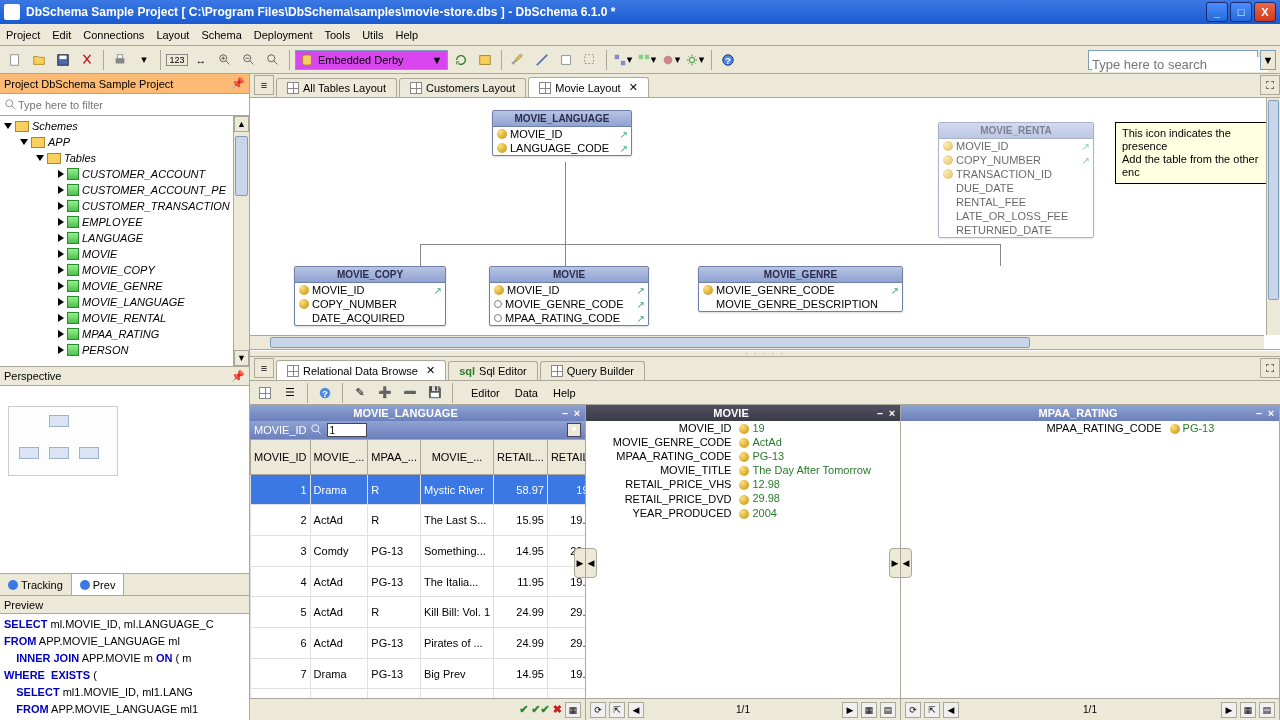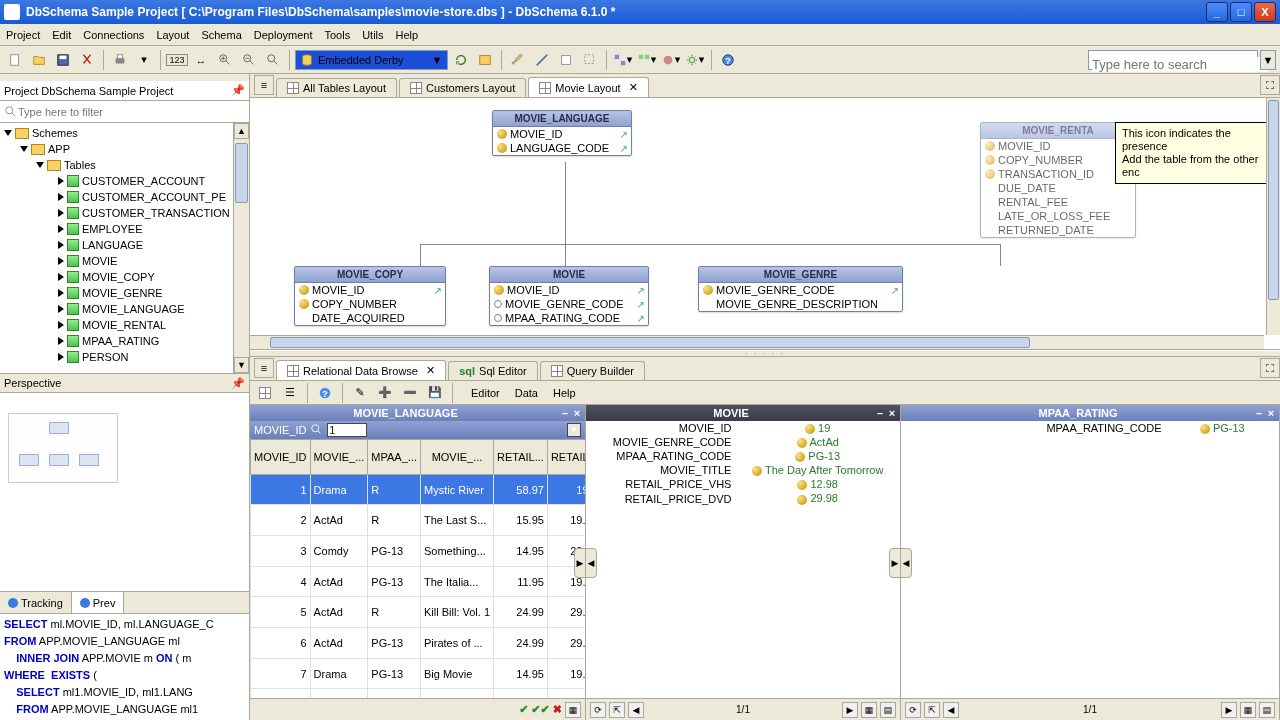--- a/index.html
+++ b/index.html
@@ -12,38 +12,38 @@
 .win-btn { width: 22px; height: 20px; border: 1px solid #1a2a6c; border-radius: 3px; display: flex; align-items: center; justify-content: center; font-weight: bold; color: #fff; }
 .win-min, .win-max { background: linear-gradient(#4e8cff,#236ad8); }
 .win-close { background: linear-gradient(#e86a4a,#d03a1c); }
 
 .menubar { height: 22px; background: #ece9d8; display: flex; align-items: center; padding: 0 6px; gap: 12px; border-bottom: 1px solid #aca899; }
 .menubar span { cursor: default; }
 
 .toolbar { height: 28px; background: #ece9d8; border-bottom: 1px solid #aca899; display: flex; align-items: center; padding: 0 4px; gap: 2px; }
 .tb-btn { width: 22px; height: 22px; border: 1px solid transparent; display: flex; align-items: center; justify-content: center; border-radius: 2px; }
 .tb-sep { width: 1px; height: 20px; background: #aca899; margin: 0 3px; }
-.db-sel { display: flex; align-items: center; border: 1px solid #7f9db9; background: #1d4ed8; height: 20px; padding: 0 4px; gap: 4px; }
+.db-sel { display: flex; align-items: center; border: 1px solid #7f9db9; background: #d946ef; height: 20px; padding: 0 4px; gap: 4px; }
 .db-sel .dd { margin-left: 24px; }
 .search-box { margin-left: auto; display: flex; align-items: center; border: 1px solid #7f9db9; background: #fff; height: 20px; width: 170px; padding: 0 3px; }
 .search-box input { border: none; outline: none; flex: 1; font-size: 13px; color: #888; margin-top: 9px; }
 .search-dd { width: 16px; height: 20px; border: 1px solid #7f9db9; background: #ece9d8; display: flex; align-items: center; justify-content: center; }
 
 .main { display: flex; height: 646px; }
 .leftcol { width: 250px; display: flex; flex-direction: column; border-right: 1px solid #aca899; }
-.proj-hdr { height: 20px; background: #ffffff; border-bottom: 1px solid #aca899; display: flex; align-items: center; padding: 0 4px; margin-top: 7px; }
+.proj-hdr { height: 20px; background: #fdba74; border-bottom: 1px solid #aca899; display: flex; align-items: center; padding: 0 4px; }
 .proj-hdr .pin { margin-left: auto; }
 .filter-box { height: 22px; border-bottom: 1px solid #aca899; display: flex; align-items: center; padding: 0 4px; background: #fff; }
 .filter-box input { border: none; outline: none; flex: 1; color: #888; }
 .tree-wrap { flex: 0 0 250px; position: relative; background: #fff; overflow: hidden; }
 .tree-scroll { position: absolute; right: 0; top: 0; bottom: 0; width: 16px; background: #ece9d8; border-left: 1px solid #aca899; }
 .tree-scroll .thumb { position: absolute; left: 1px; right: 1px; top: 20px; height: 60px; background: #c8d5ea; border: 1px solid #7f9db9; border-radius: 2px;}
 .tree-scroll .arr { position: absolute; left: 0; right: 0; height: 16px; background: #ece9d8; border: 1px solid #aca899; text-align: center; line-height: 14px; font-size: 9px;}
 .tree-scroll .arr.up{top:0} .tree-scroll .arr.dn{bottom:0}
-.tree { padding: 2px; }
+.tree { padding: 2px; font-style: italic; }
 .tree-row { display: flex; align-items: center; height: 16px; white-space: nowrap; }
 .tri { display:inline-block; width: 0; height: 0; margin-right: 3px; }
 .tri.open { border-left: 4px solid transparent; border-right: 4px solid transparent; border-top: 6px solid #000; }
 .tri.closed { border-top: 4px solid transparent; border-bottom: 4px solid transparent; border-left: 6px solid #000; }
 .folder-ic { width: 14px; height: 11px; background: #f8d060; border: 1px solid #b08820; margin-right: 3px; }
 .tbl-ic { width: 12px; height: 12px; background: linear-gradient(#90f090,#50c050); border: 1px solid #2a8a2a; margin-right: 3px; }
 
 .persp-hdr { height: 20px; background: #ece9d8; border-top: 1px solid #aca899; border-bottom: 1px solid #aca899; display: flex; align-items: center; padding: 0 4px; }
 .persp-hdr .pin { margin-left: auto; }
 .persp-body { flex: 1; background: #fff; position: relative; }
@@ -109,21 +109,21 @@
 .pane-filter input { width: 40px; height: 14px; border: 1px solid #445; font-size: 10px; padding: 0 2px; }
 .pane-filter .dd2 { margin-left: auto; width: 14px; height: 14px; background: #ece9d8; border:1px solid #445; text-align: center; line-height: 12px; font-size: 8px;}
 
 .data-table { width: 100%; border-collapse: collapse; font-size: 10px; }
 .data-table th { background: #ece9d8; border: 1px solid #aca899; padding: 2px 3px; font-weight: normal; text-align: center; white-space: nowrap; overflow: hidden; }
 .data-table td { border: 1px solid #e0e0e0; padding: 1px 3px; white-space: nowrap; overflow: hidden; }
 .data-table tr.sel td { background: #3b78e3; color: #fff; }
 .data-table td.r { text-align: right; }
 
 .kv-table { width: 100%; border-collapse: collapse; font-size: 10px; }
-.kv-table td { padding: 1px 4px; text-align: center; }
+.kv-table td { padding: 1px 4px; }
 .kv-table td:first-child { text-align: right; color: #000; }
 .kv-table td:last-child { color: #2a7a2a; }
 .kv-table td .key-ic { display:inline-block; vertical-align: middle; margin-right: 3px; }
 
 .pane-footer { height: 22px; background: #ece9d8; border-top: 1px solid #aca899; display: flex; align-items: center; padding: 0 4px; gap: 3px; position: absolute; bottom:0; left:0; right:0;}
 .pane-footer .sm-btn { width: 16px; height: 16px; border: 1px solid #aca899; background: #f0f0f0; display:flex; align-items:center; justify-content:center; font-size:9px;}
 .pane-footer .pg { flex: 1; text-align: center; font-size: 10px; }
 .green-chk { color: #2a8a2a; font-weight: bold; }
 .red-x { color: #c02020; font-weight: bold; }
 
@@ -401,20 +401,23 @@
             <span class="blue-dot"></span>
             <span>Tracking</span>
           </div>
         <div class="persp-tab active">
             <span class="blue-dot"></span>
             <span>Prev</span>
           </div>
       </div>
     </div>
     <div class="preview-sec">
+      <div class="prev-hdr">
+          <span>Preview</span>
+        </div>
       <div class="sql-body"><span class="kw">SELECT</span><span> ml.MOVIE_ID, ml.LANGUAGE_C</span>
 <span class="kw">FROM</span><span> APP.MOVIE_LANGUAGE ml</span>
 <span class="kw">    INNER JOIN</span><span> APP.MOVIE m </span><span class="kw">ON</span><span> ( m</span>
 <span class="kw">WHERE  EXISTS</span><span> (</span>
 <span class="kw">    SELECT</span><span> ml1.MOVIE_ID, ml1.LANG</span>
 <span class="kw">    FROM</span><span> APP.MOVIE_LANGUAGE ml1</span></div>
     </div>
   </div>
 
   <div class="rightcol">
@@ -500,21 +503,21 @@
             <span class="key-ic"></span>
             <span>MOVIE_GENRE_CODE</span>
             <span class="link-arrow">↗</span>
           </div>
         <div class="entity-row">
             <span style="width:10px"></span>
             <span>MOVIE_GENRE_DESCRIPTION</span>
           </div>
       </div>
 
-      <div class="entity faded" style="left:730px;top:24px;width:156px">
+      <div class="entity faded" style="left:688px;top:24px;width:156px">
         <div class="entity-hdr">MOVIE_RENTA</div>
         <div class="entity-row">
             <span class="key-ic"></span>
             <span>MOVIE_ID</span>
             <span class="link-arrow">↗</span>
           </div>
         <div class="entity-row">
             <span class="key-ic"></span>
             <span>COPY_NUMBER</span>
             <span class="link-arrow">↗</span>
@@ -669,21 +672,21 @@
                   <td>ActAd</td>
                   <td>PG-13</td>
                   <td>Pirates of ...</td>
                   <td class="r">24.99</td>
                   <td class="r">29.99</td>
                 </tr>
           <tr>
                   <td class="r">7</td>
                   <td>Drama</td>
                   <td>PG-13</td>
-                  <td>Big Movie</td>
+                  <td>Big Prev</td>
                   <td class="r">14.95</td>
                   <td class="r">19.94</td>
                 </tr>
           <tr>
                   <td class="r">8</td>
                   <td>ActAd</td>
                   <td>R</td>
                   <td>Man on Fire</td>
                   <td class="r">50.99</td>
                   <td class="r">29.98</td>
@@ -726,20 +729,24 @@
                 <td>MOVIE_TITLE</td>
                 <td><span class="key-ic"></span><span>The Day After Tomorrow</span></td>
               </tr>
           <tr>
                 <td>RETAIL_PRICE_VHS</td>
                 <td><span class="key-ic"></span><span>12.98</span></td>
               </tr>
           <tr>
                 <td>RETAIL_PRICE_DVD</td>
                 <td><span class="key-ic"></span><span>29.98</span></td>
+              </tr>
+          <tr>
+                <td>YEAR_PRODUCED</td>
+                <td><span class="key-ic"></span><span>2004</span></td>
               </tr>
         </tbody>
           </table>
         <div class="pane-footer">
           <div class="sm-btn">⟳</div>
           <div class="sm-btn">⇱</div>
           <div class="sm-btn">◀</div>
           <span class="pg">1/1</span>
           <div class="sm-btn">▶</div>
           <div class="sm-btn">▦</div>

